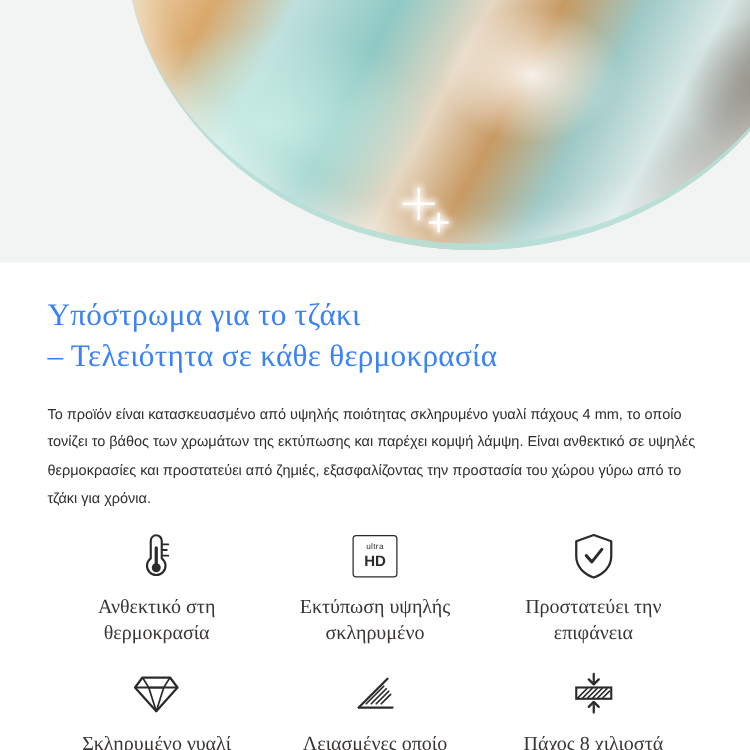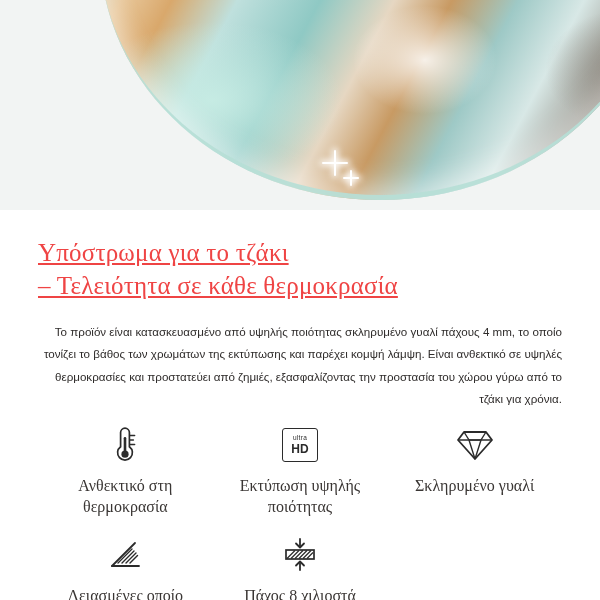--- a/index.html
+++ b/index.html
@@ -96,36 +96,34 @@
 
   
   .content {
     position: relative;
     padding: 26px 38px 0 38px;
   }
   .headline {
     font-family: "Liberation Serif", serif;
     font-size: 25px;
     line-height: 1.33;
-    color: #ef4444;
+    color: #3b82f6;
     font-weight: 400;
     margin: 0 0 18px 0;
     letter-spacing: 0.2px;
-    text-decoration: underline;
   }
   .headline .line2 { display: block; }
 
   .paragraph {
     font-family: "Liberation Sans", sans-serif;
     font-size: 11.6px;
     line-height: 1.95;
     color: #2f2c2b;
     margin: 0 0 8px 0;
     max-width: 524px;
-    text-align: right;
   }
 
   
   .features {
     display: grid;
     grid-template-columns: repeat(3, 1fr);
     row-gap: 16px;
     column-gap: 0;
     margin-top: 12px;
   }
@@ -213,23 +211,32 @@
         <div class="feature-label">Ανθεκτικό στη θερμοκρασία</div>
       </div>
 
       <div class="feature">
         <div class="feature-icon">
           <div class="ultrahd-badge">
             <span class="u1">ultra</span>
             <span class="u2">HD</span>
           </div>
         </div>
-        <div class="feature-label">Εκτύπωση υψηλής ποιότητας</div>
-      </div>
-
+        <div class="feature-label">Εκτύπωση υψηλής σκληρυμένο</div>
+      </div>
+
+      <div class="feature">
+        <div class="feature-icon">
+          <svg width="34" height="40" viewBox="0 0 34 40" aria-hidden="true">
+            <path d="M17 3 L31 8 V20 C31 28.5 24.5 34.5 17 37 C9.5 34.5 3 28.5 3 20 V8 Z" fill="none" stroke="#2b2b2b" stroke-width="1.8" stroke-linejoin="round"></path>
+            <path d="M11 19.5 L15.5 24.5 L23.5 14.5" fill="none" stroke="#2b2b2b" stroke-width="2.4" stroke-linecap="round" stroke-linejoin="round"></path>
+          </svg>
+        </div>
+        <div class="feature-label">Προστατεύει την επιφάνεια</div>
+      </div>
 
       <div class="feature">
         <div class="feature-icon">
           <svg width="38" height="34" viewBox="0 0 38 34" aria-hidden="true">
             <path d="M8 4 H30 L36 12 L19 31 L2 12 Z" fill="none" stroke="#2b2b2b" stroke-width="1.8" stroke-linejoin="round"></path>
             <path d="M2 12 H36" stroke="#2b2b2b" stroke-width="1.5"></path>
             <path d="M8 4 L13 12 L19 31" fill="none" stroke="#2b2b2b" stroke-width="1.4"></path>
             <path d="M30 4 L25 12 L19 31" fill="none" stroke="#2b2b2b" stroke-width="1.4"></path>
             <path d="M13 12 H25" stroke="#2b2b2b" stroke-width="1.4"></path>
           </svg>

